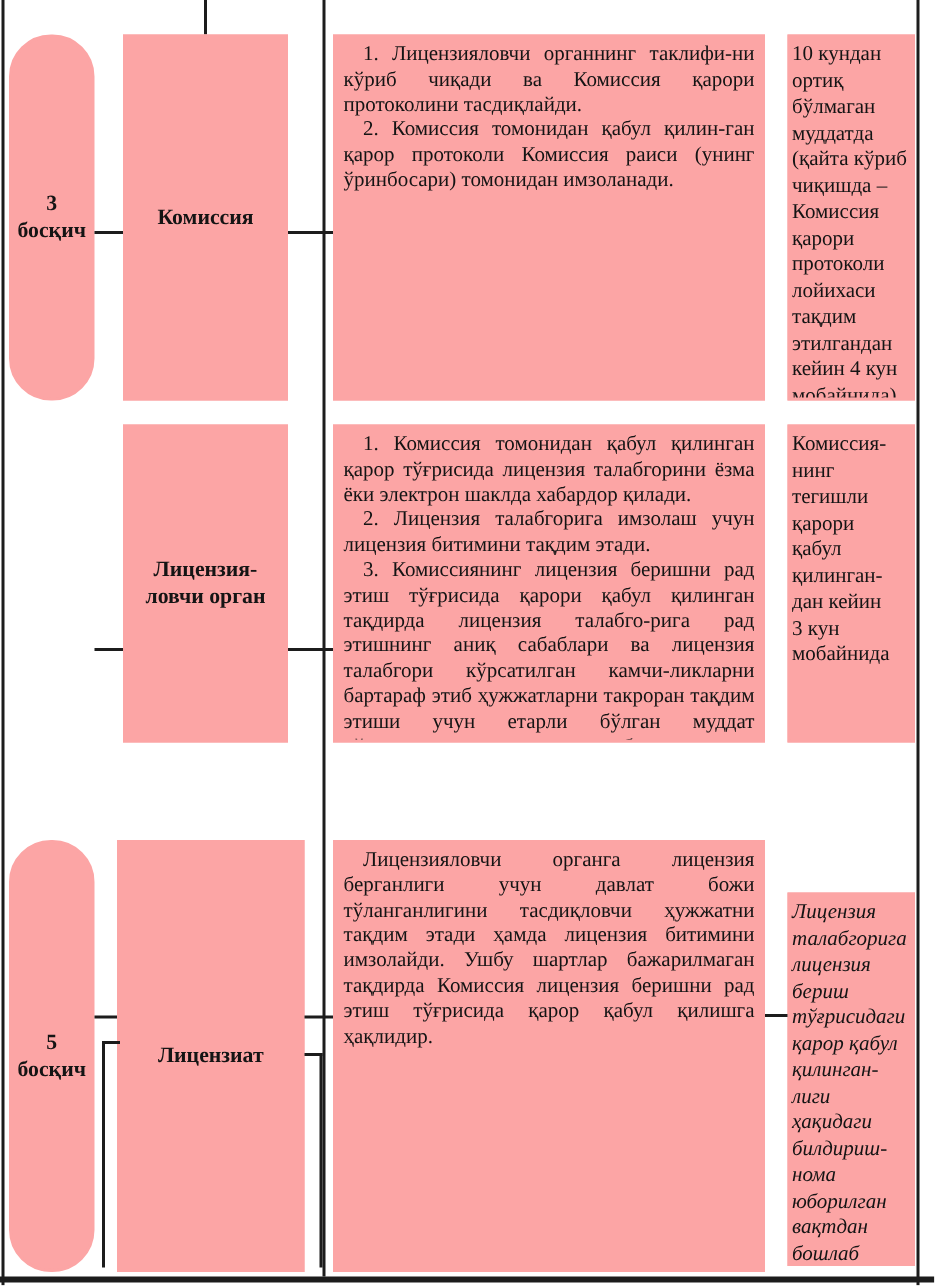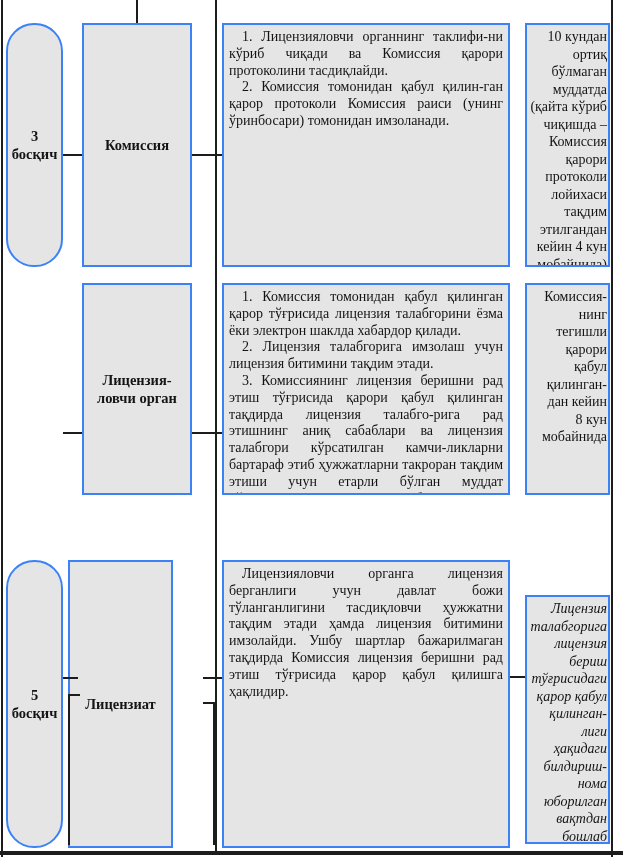--- a/index.html
+++ b/index.html
@@ -8,22 +8,22 @@
     position: relative;
     width: 623px;
     height: 857px;
     background: #ffffff;
     font-family: "Liberation Serif", "DejaVu Serif", serif;
     color: #141414;
     overflow: hidden;
   }
   .box {
     position: absolute;
-    background: #e5e5e5;
-    border: 2px solid #3b82f6;
+    background: #fca5a5;
+    border: 2px solid #fca5a5;
     overflow: hidden;
   }
   .hline { position: absolute; height: 2px; background: #1c1c1c; }
   .vline { position: absolute; width: 2px; background: #1c1c1c; }
 
   
   .pbl { left: 1px; top: 0; height: 857px; }
   .pbr { left: 611px; top: 0; height: 857px; }
   .pbb { left: 0; top: 851px; width: 623px; height: 4px; }
   .sep { left: 215px; top: 0; height: 851px; }
@@ -32,21 +32,21 @@
   
   .r1 { top: 23px;  height: 244px; }
   .r2 { top: 283px; height: 212px; }
   .r3 { top: 560px; height: 288px; }
 
   
   .stage  { left: 6px;   width: 57px; border-radius: 28px;  }
   .actor  { left: 82px;  width: 110px; }
   .desc   { left: 222px; width: 288px; }
   .timing { left: 525px; width: 85px;  }
-  .actor.r3  { left: 68px; width: 105px; }
+  .actor.r3  { left: 78px; width: 125px; }
   .timing.r3 { top: 595px; height: 249px; font-style: italic; }
 
   .stage, .actor {
     display: flex;
     align-items: center;
     justify-content: center;
     text-align: center;
     font-weight: bold;
     font-size: 14.5px;
     line-height: 1.25;
@@ -56,21 +56,21 @@
     padding: 4px 5px 4px 5px;
     font-size: 14px;
     line-height: 16.8px;
     text-align: justify;
   }
   .desc p { margin: 0; text-indent: 13px; }
   .timing {
     padding: 3px 1px 0 1px;
     font-size: 14px;
     line-height: 17.5px;
-    text-align: right;
+    text-align: left;
     white-space: pre-line;
   }
 
   
   .c1a { top: 154px; left: 63px;  width: 19px; }
   .c1b { top: 154px; left: 192px; width: 30px; }
   
   .c2a { top: 432px; left: 63px;  width: 19px; }
   .c2b { top: 432px; left: 192px; width: 30px; }
   
@@ -130,21 +130,21 @@
     <p>2. Лицензия талабгорига имзолаш учун лицензия битимини тақдим этади.</p>
     <p>3. Комиссиянинг лицензия беришни рад этиш тўғрисида қарори қабул қилинган тақдирда лицензия талабго-рига рад этишнинг аниқ сабаблари ва лицензия талабгори кўрсатилган камчи-ликларни бартараф этиб ҳужжатларни такроран тақдим этиши учун етарли бўлган муддат кўрсатилган лицензия бериш рад этилганлиги тўғрисида ёзма билдиришнома юборилади (топширилади).</p>
   </div>
   <div class="box timing r2">Комиссия-
 нинг
 тегишли
 қарори
 қабул
 қилинган-
 дан кейин
-8 кун
+3 кун
 мобайнида</div>
   <div class="hline c2a"></div>
   <div class="hline c2b"></div>
 
   <div class="box stage r3">
     <span>5 босқич</span>
   </div>
   <div class="box actor r3">
     <span>Лицензиат</span>
   </div>

